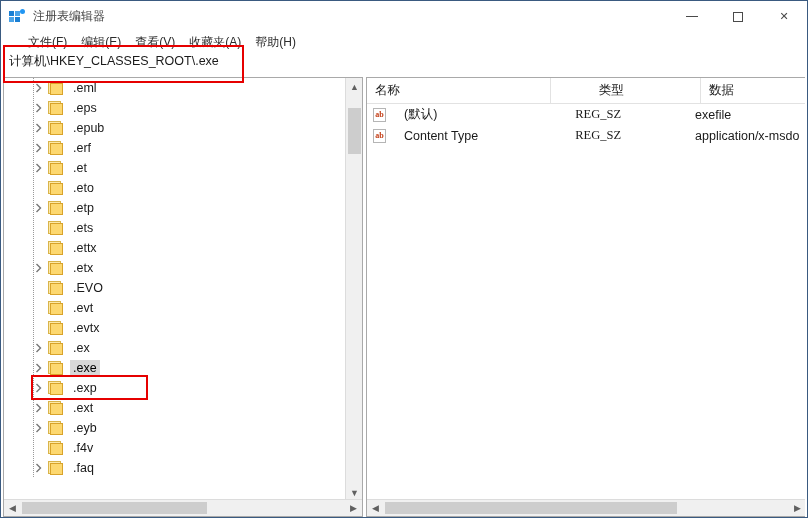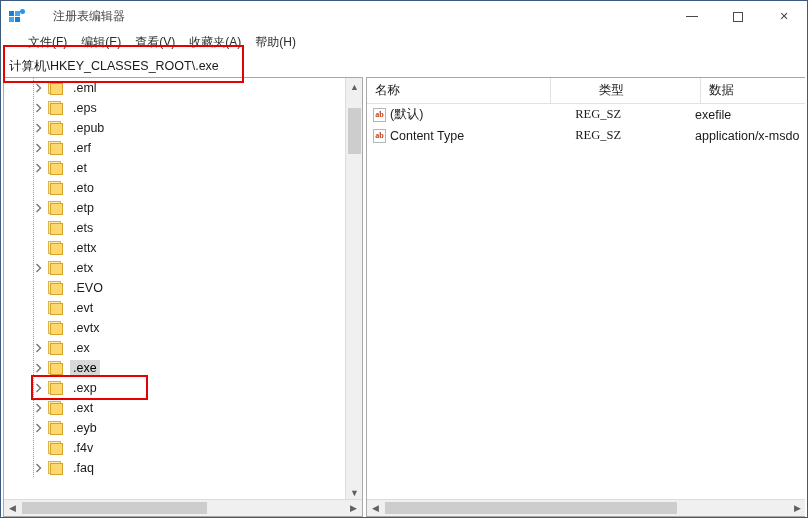--- a/index.html
+++ b/index.html
@@ -27,21 +27,20 @@
 
   
   #titlebar {
     position: absolute;
     left: 0; top: 0;
     width: 806px;
     height: 31px;
     background: #ffffff;
     display: flex;
     align-items: center;
-    gap: 20px;
   }
   #app-icon {
     width: 16px; height: 16px;
     margin-left: 8px;
     position: relative;
     flex: 0 0 auto;
   }
   #app-icon .sq {
     position: absolute;
     background: #1a7fd4;
@@ -95,21 +94,21 @@
   }
 
   
   #addressbar {
     position: absolute;
     left: 6px; top: 52px;
     width: 796px;
     height: 22px;
     background: #ffffff;
     display: flex;
-    align-items: flex-end;
+    align-items: flex-start;
     box-sizing: border-box;
   }
   #address-text {
     font-size: 12.5px;
     color: #1a1a1a;
     white-space: nowrap;
     padding-left: 2px;
   }
 
   
@@ -253,21 +252,21 @@
     display: flex;
     align-items: center;
   }
   .cell-name { width: 204px; padding-left: 6px; }
   .cell-type { width: 122px; padding-left: 8px; font-family: Liberation Serif, serif; }
   .cell-data { width: 120px; padding-left: 8px; }
   .ab-icon {
     position: relative;
     width: 13px; height: 14px;
     flex: 0 0 auto;
-    margin-right: 4px;
+    margin-right: 18px;
     background: #ffffff;
     border: 1px solid #b5b5b5;
     box-sizing: border-box;
     font-size: 8px;
     font-weight: bold;
     color: #c33c14;
     line-height: 12px;
     text-align: center;
     font-family: "Liberation Serif", serif;
   }

